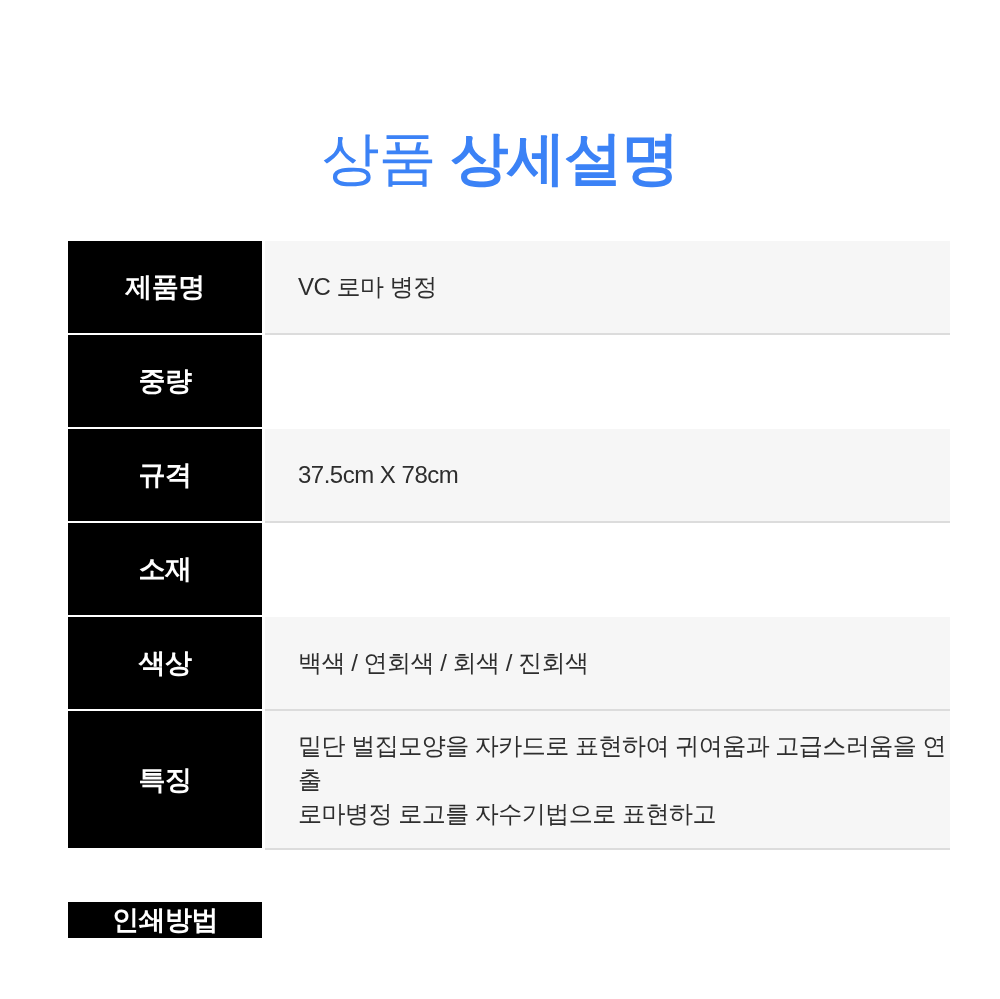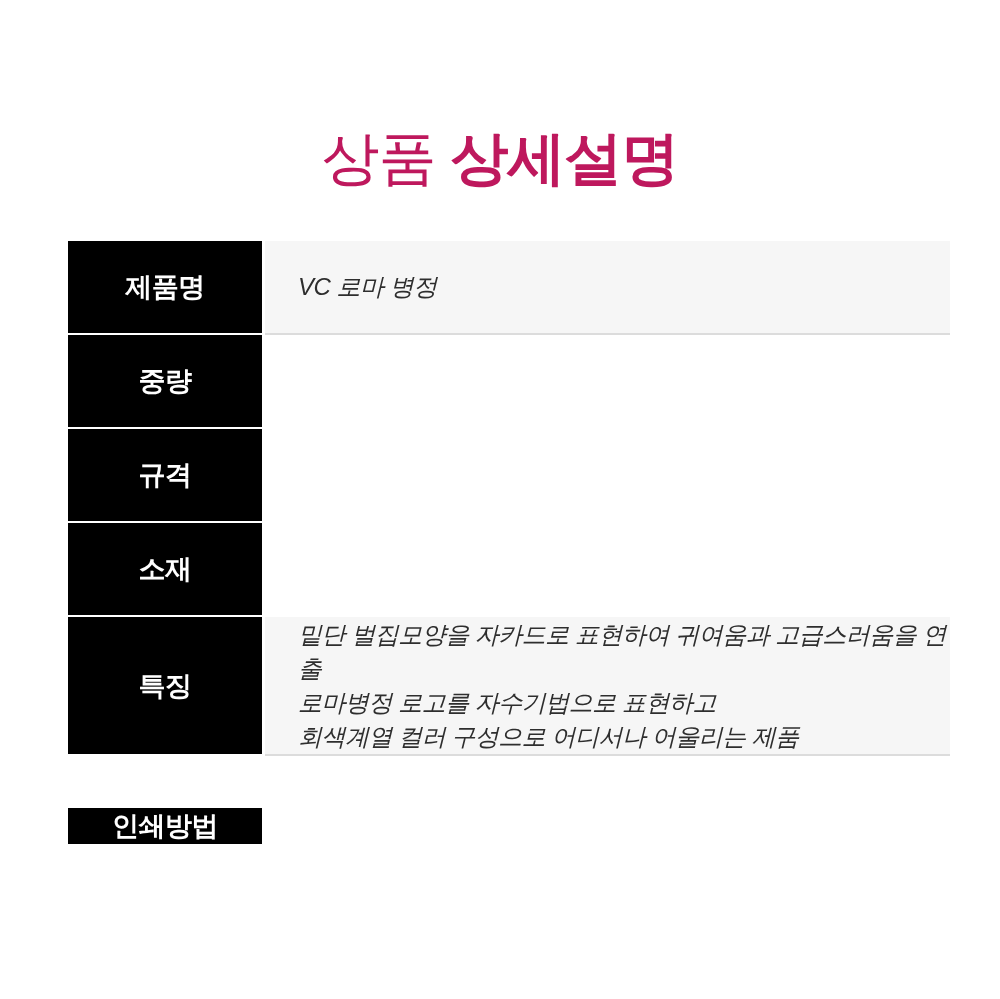--- a/index.html
+++ b/index.html
@@ -14,21 +14,21 @@
   .page {
     width: 1000px;
     height: 999px;
     position: relative;
   }
   .title {
     padding-top: 82px;
     text-align: center;
     font-size: 58px;
     line-height: 1.28;
-    color: #be185d;
+    color: #3b82f6;
     letter-spacing: -1px;
     white-space: nowrap;
   }
   .title .title-prefix {
     font-weight: 400;
   }
   .title .title-emphasis {
     font-weight: 800;
   }
   .spec-table {
@@ -69,21 +69,20 @@
     box-sizing: border-box;
     border-bottom: 2px solid #dcdcdc;
     letter-spacing: -0.5px;
   }
   .spec-row.last .cell-label,
   .spec-row.last .cell-value {
     border-bottom: none;
   }
   .cell-value .line {
     line-height: 34px;
-    font-style: italic;
   }
 </style>
 </head>
 <body>
 
 <div class="page">
 
   <h1 class="title"><span class="title-prefix">상품</span> <span class="title-emphasis">상세설명</span></h1>
 
   <div class="spec-table">
@@ -94,33 +93,41 @@
         <span class="line">VC 로마 병정</span>
       </div>
     </div>
 
     <div class="spec-row">
       <div class="cell-label">중량</div>
     </div>
 
     <div class="spec-row">
       <div class="cell-label">규격</div>
+      <div class="cell-value">
+        <span class="line">37.5cm X 78cm</span>
+      </div>
     </div>
 
     <div class="spec-row">
       <div class="cell-label">소재</div>
     </div>
 
+    <div class="spec-row">
+      <div class="cell-label">색상</div>
+      <div class="cell-value">
+        <span class="line">백색 / 연회색 / 회색 / 진회색</span>
+      </div>
+    </div>
 
     <div class="spec-row tall">
       <div class="cell-label">특징</div>
       <div class="cell-value">
         <span class="line">밑단 벌집모양을 자카드로 표현하여 귀여움과 고급스러움을 연출</span>
         <span class="line">로마병정 로고를 자수기법으로 표현하고</span>
-        <span class="line">회색계열 컬러 구성으로 어디서나 어울리는 제품</span>
       </div>
     </div>
 
     <div class="spec-row last">
       <div class="cell-label">인쇄방법</div>
     </div>
 
   </div>
 </div>
 

